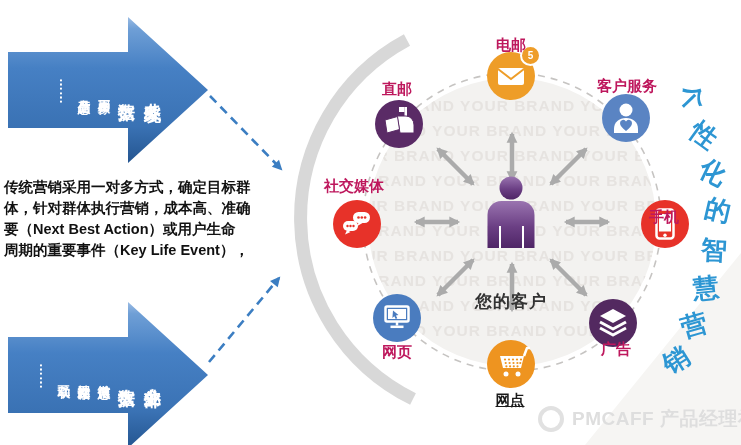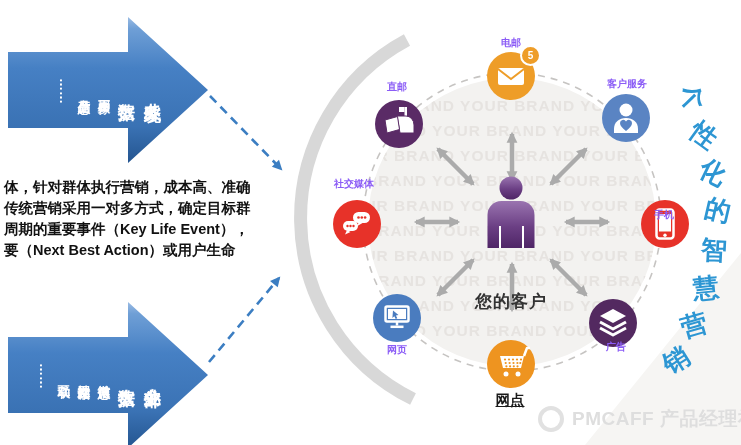--- a/index.html
+++ b/index.html
@@ -29,21 +29,21 @@
   .c-email{background:#EE9D28;} .c-cs{background:#5A84C3;} .c-mobile{background:#E73229;}
   .c-ads{background:#532960;} .c-outlet{background:#EE9420;} .c-web{background:#4A7CBF;}
   .c-social{background:#E73229;} .c-dm{background:#5A2B66;}
   .badge{
     position:absolute;right:-6px;top:-7px;width:17px;height:17px;border-radius:50%;
     background:#EE9D28;border:2px solid #fff;color:#fff;font-size:10px;font-weight:700;
     display:flex;align-items:center;justify-content:center;box-sizing:content-box;
   }
   .nlabel{
     position:absolute;transform:translateX(-50%);white-space:nowrap;
-    font-size:10px;font-weight:600;color:#8b5cf6;
+    font-size:15px;font-weight:600;color:#be185d;
   }
   .nlabel.bold{font-weight:700;font-size:14.5px;color:#1a1a1a;}
   .center-label{
     position:absolute;left:511px;top:252px;transform:translateX(-50%);
     font-size:17px;font-weight:700;letter-spacing:1px;color:#333;white-space:nowrap;margin-top:38px;
   }
   
   .side-char{
     position:absolute;width:28px;height:28px;font-size:26px;font-weight:700;
     color:#2D96D3;text-align:center;line-height:28px;
@@ -161,24 +161,24 @@
       <div class="col col-title">企业外部</div>
       <div class="col col-title">大数据</div>
       <div class="col col-item">微博信息</div>
       <div class="col col-item">社交网站移</div>
       <div class="col col-item">动互联</div>
       <div class="col col-dots">……</div>
     </div>
   </div>
 
   <div class="desc">
+    <div class="line">传统营销采用一对多方式，确定目标群</div>
     <div class="line">体，针对群体执行营销，成本高、准确</div>
-    <div class="line">传统营销采用一对多方式，确定目标群</div>
+    <div class="line">要（Next Best Action）或用户生命</div>
     <div class="line">周期的重要事件（Key Life Event），</div>
-    <div class="line">要（Next Best Action）或用户生命</div>
   </div>
 
   <div class="node" style="left:487px;top:52px;">
     <div class="node-circle c-email">
       <svg width="48" height="48" viewBox="0 0 48 48">
         <rect x="11" y="16" width="26" height="17" rx="2" fill="#fff"></rect>
         <path d="M11,17 L24,27 L37,17" fill="none" stroke="#EE9D28" stroke-width="2"></path>
       </svg>
     </div>
     <div class="badge">5</div>

